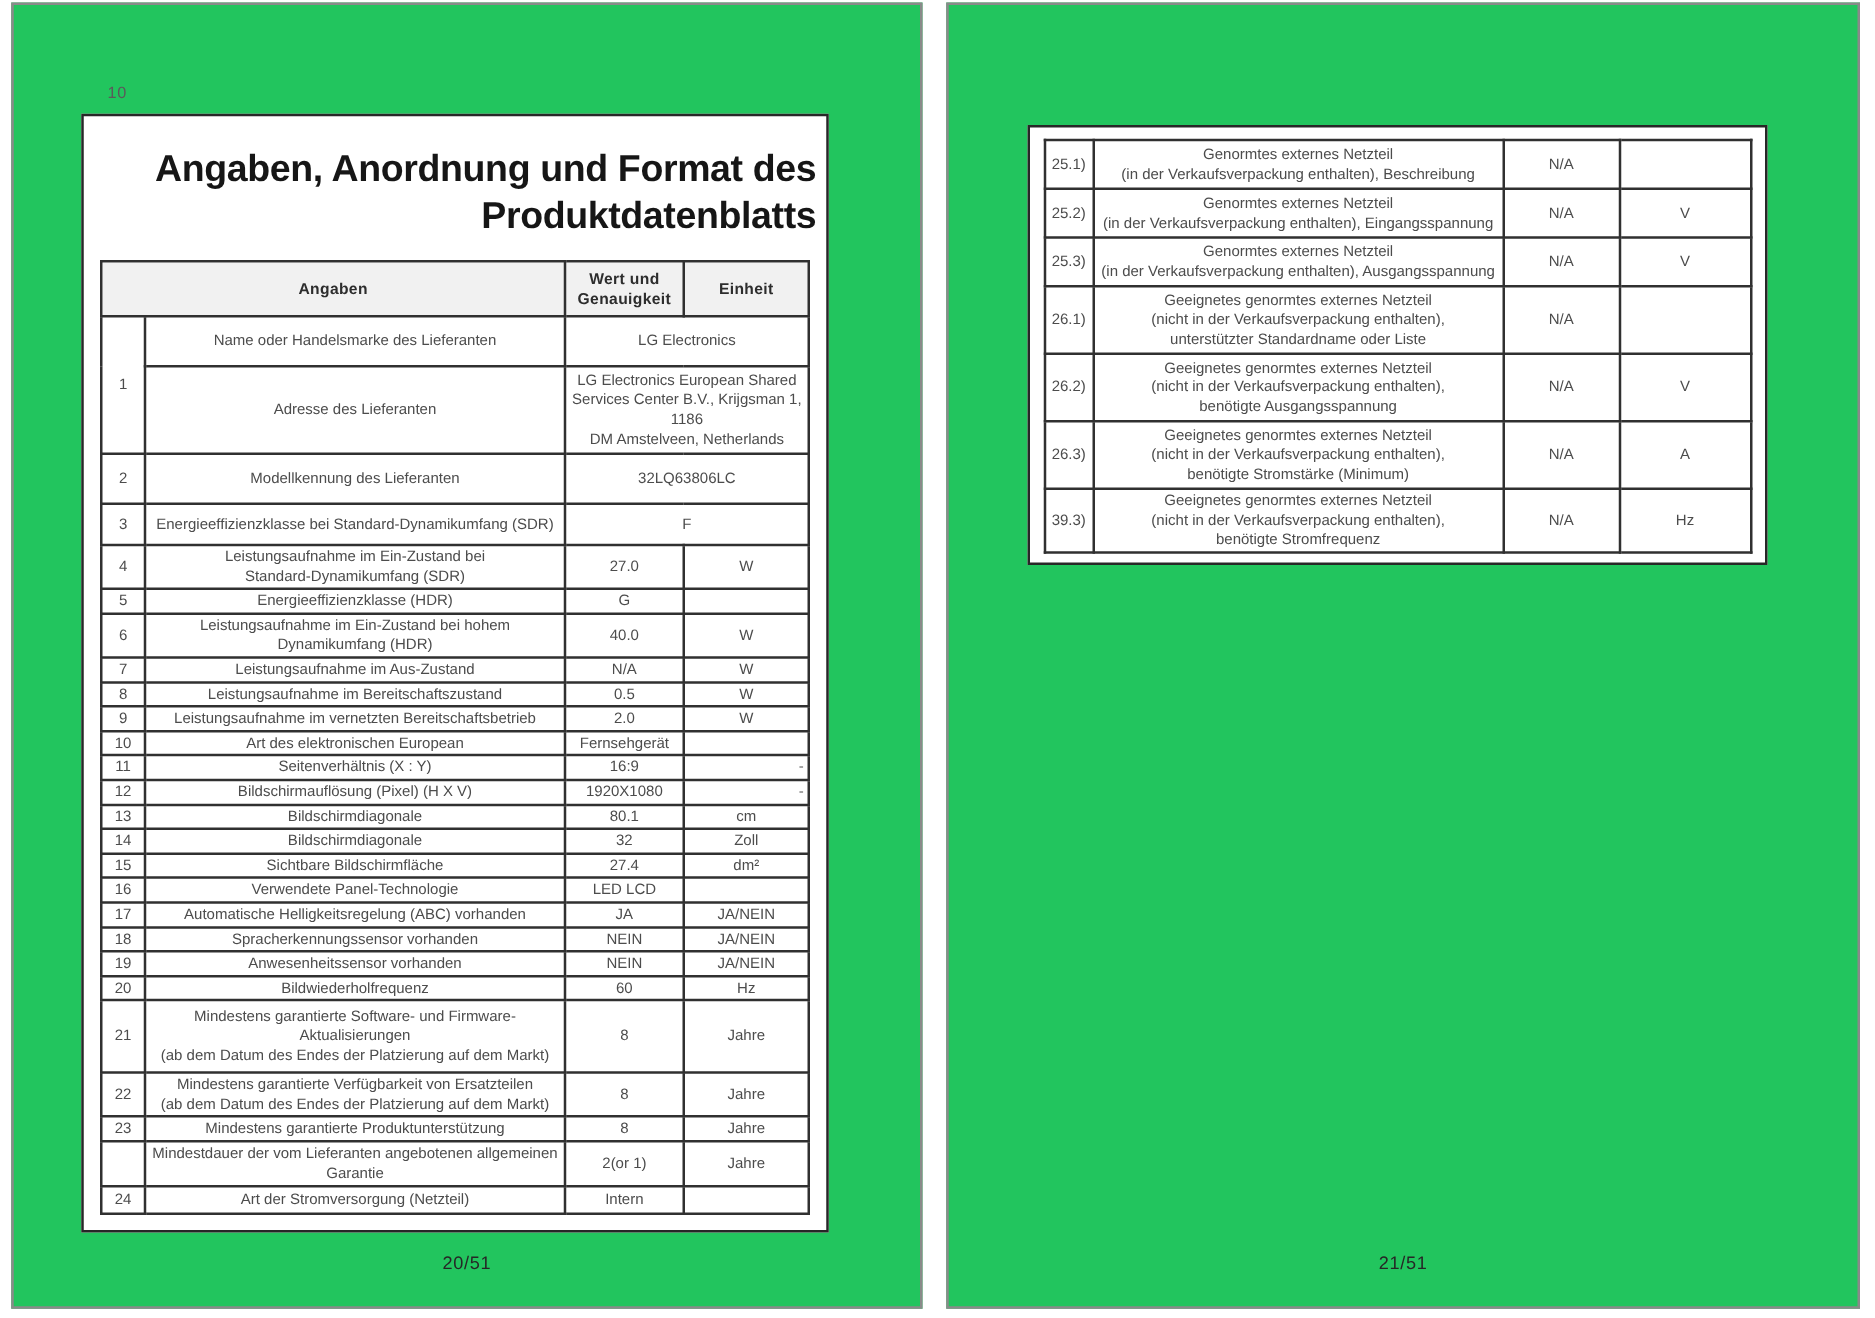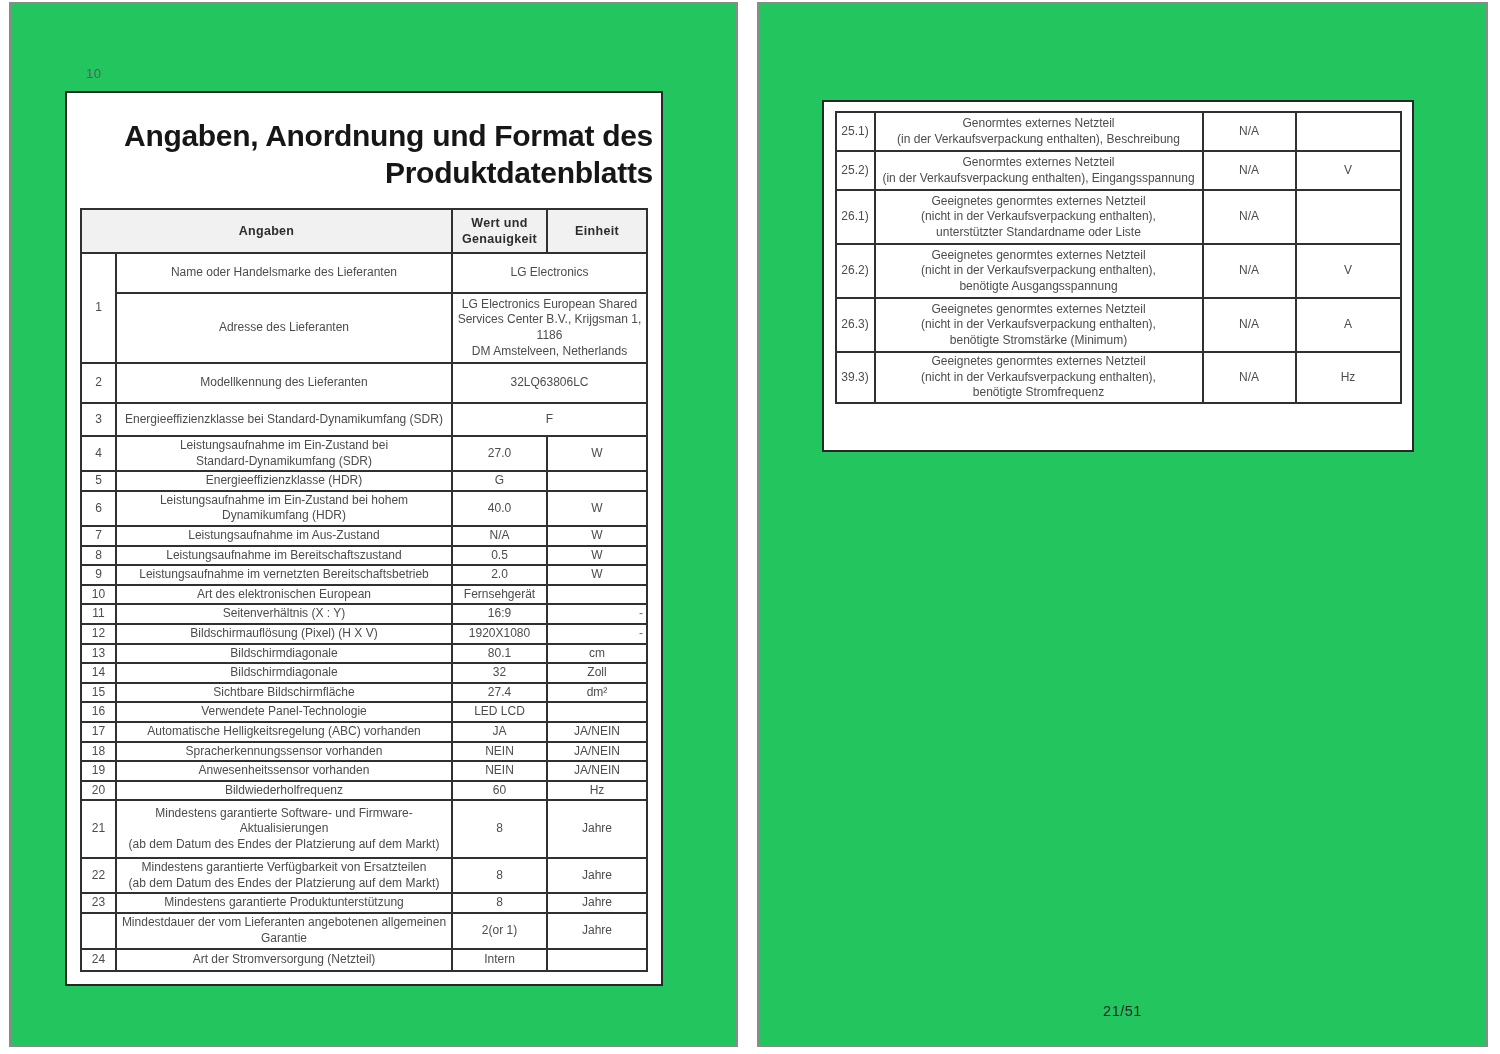--- a/index.html
+++ b/index.html
@@ -229,20 +229,21 @@
           <tr style="height: 22px;">
             <td class="num">24</td>
             <td class="lab">Art der Stromversorgung (Netzteil)</td>
             <td class="val">Intern</td>
             <td class="unit"></td>
           </tr>
         </tbody>
     </table>
   </div>
 
+  <div class="page-num">20/51</div>
 </section>
 
 <section class="page page-right">
   <div class="frame frame-right">
     <table class="spec spec-right">
       <colgroup>
         <col style="width:39px">
           <col style="width:328px">
           <col style="width:93px">
           <col style="width:105px">
@@ -255,20 +256,27 @@
             <td class="val">N/A</td>
             <td class="unit"></td>
           </tr>
           <tr style="height: 39px;">
             <td class="num">25.2)</td>
             <td class="lab">Genormtes externes Netzteil
 (in der Verkaufsverpackung enthalten), Eingangsspannung</td>
             <td class="val">N/A</td>
             <td class="unit">V</td>
           </tr>
+          <tr style="height: 39px;">
+            <td class="num">25.3)</td>
+            <td class="lab">Genormtes externes Netzteil
+(in der Verkaufsverpackung enthalten), Ausgangsspannung</td>
+            <td class="val">N/A</td>
+            <td class="unit">V</td>
+          </tr>
           <tr style="height: 54px;">
             <td class="num">26.1)</td>
             <td class="lab">Geeignetes genormtes externes Netzteil
 (nicht in der Verkaufsverpackung enthalten),
 unterstützter Standardname oder Liste</td>
             <td class="val">N/A</td>
             <td class="unit"></td>
           </tr>
           <tr style="height: 54px;">
             <td class="num">26.2)</td>

